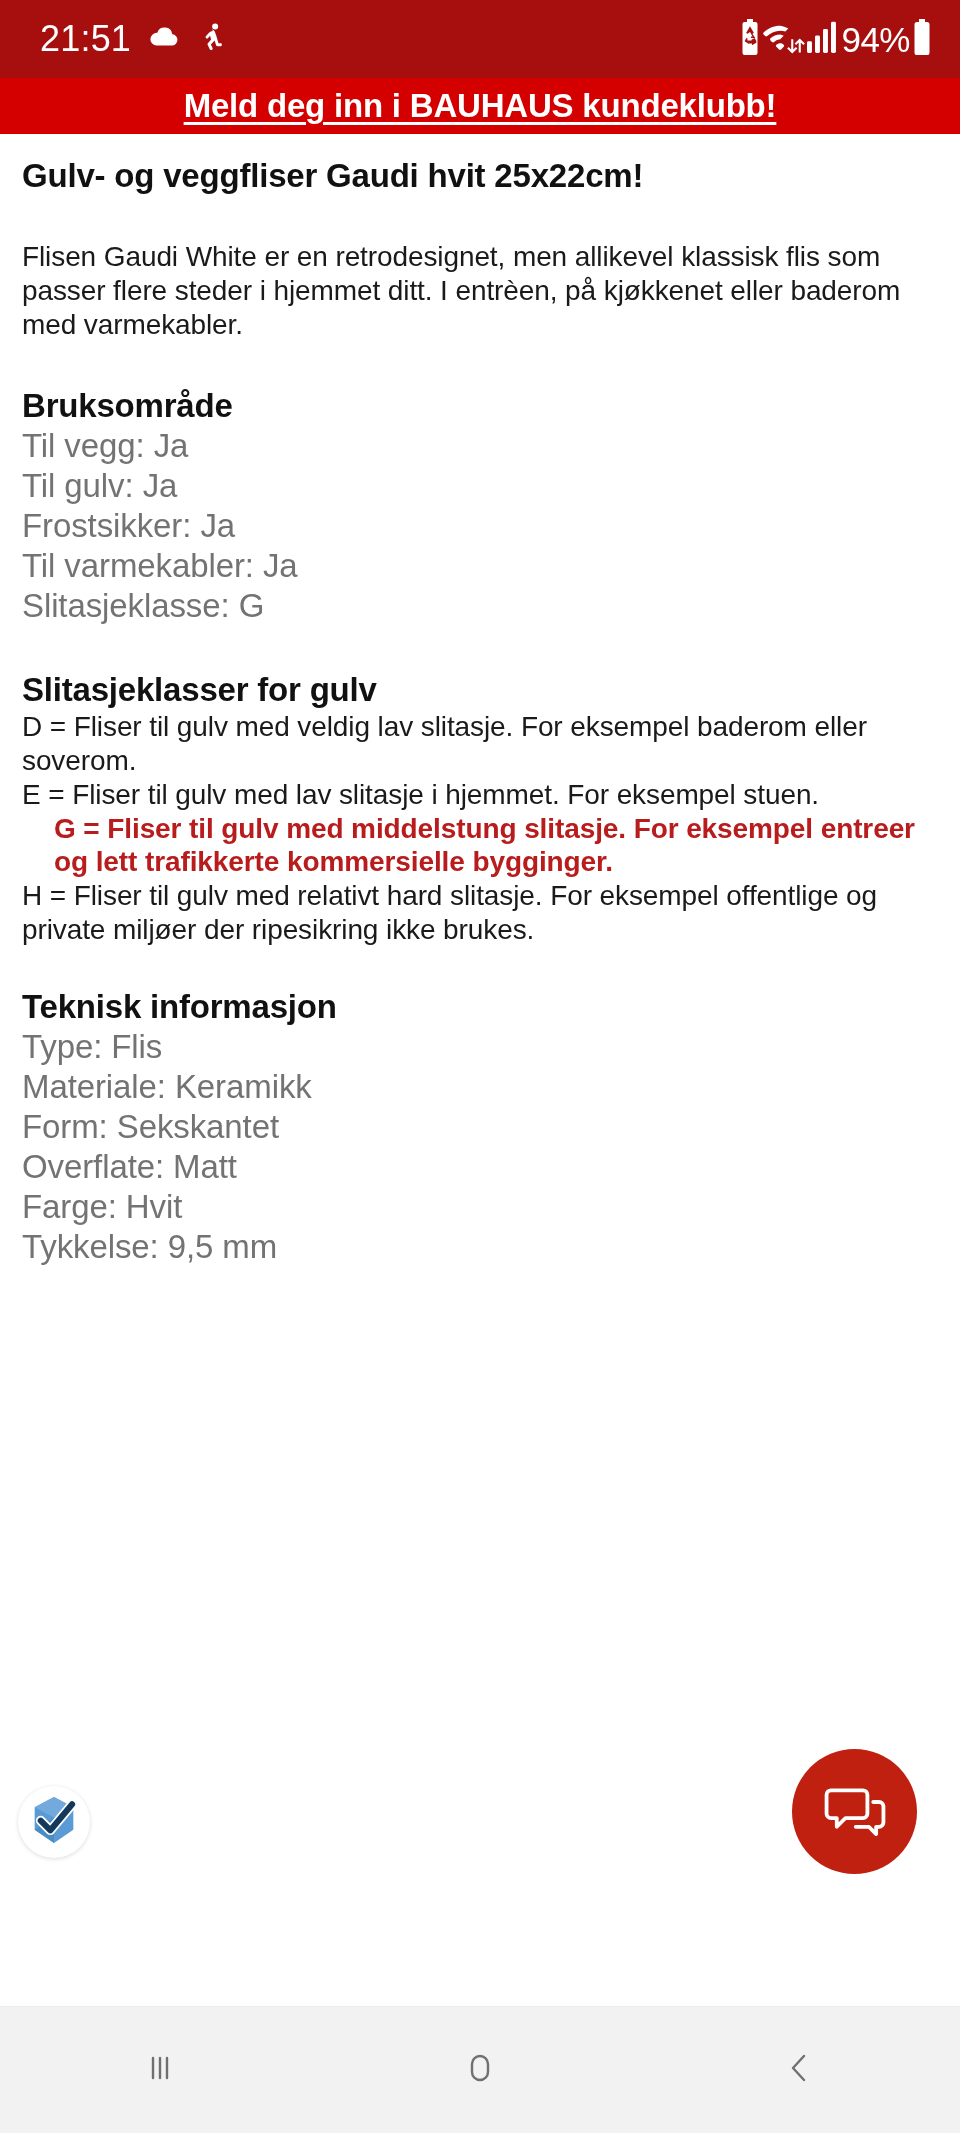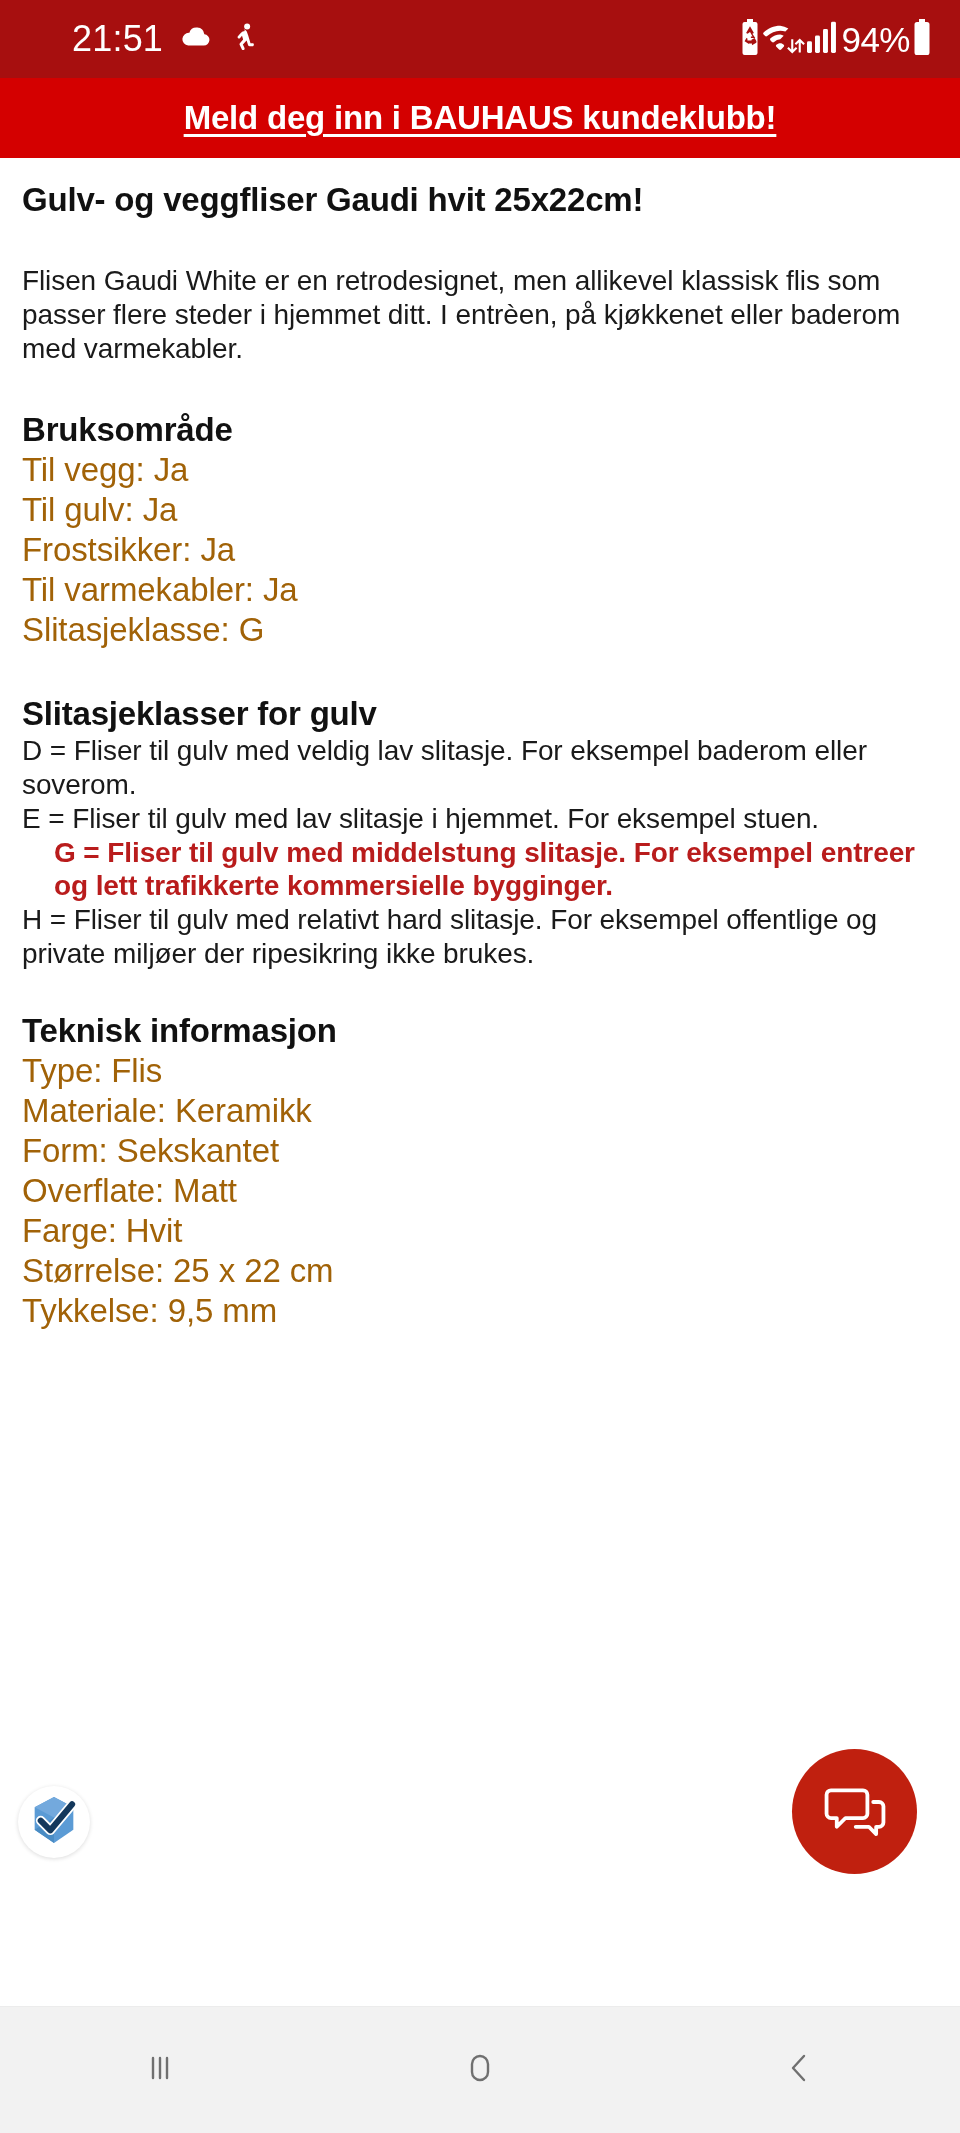--- a/index.html
+++ b/index.html
@@ -36,40 +36,39 @@
     align-items: center;
     gap: 16px;
   }
   .status-clock {
     color: #ffffff;
     font-size: 36px;
     font-weight: 400;
     letter-spacing: 0.2px;
     line-height: 1;
     font-family: "Liberation Sans", sans-serif;
-    margin-left: 32px;
   }
   .status-right {
     display: flex;
     align-items: center;
     gap: 0;
   }
   .batt-pct {
     color: #ffffff;
     font-size: 35px;
     font-weight: 400;
     line-height: 1;
     letter-spacing: -0.5px;
   }
   .sicon { display: block; }
 
   
   .promo-banner {
     background: #d40000;
-    height: 80px;
+    height: 56px;
     display: flex;
     align-items: center;
     justify-content: center;
     flex: 0 0 auto;
   }
   .promo-link {
     color: #ffffff;
     font-size: 33px;
     font-weight: 700;
     text-decoration: underline;
@@ -108,21 +107,21 @@
     font-weight: 700;
     color: #b91c1c;
     margin-left: 32px;
   }
 
   .gap-lg { height: 44px; }
   .gap-md { height: 40px; }
 
   .spec-line {
     font-size: 33px;
-    color: #a16207;
+    color: #737373;
     line-height: 1.21;
     letter-spacing: -0.1px;
   }
 
   
   .chat-fab {
     position: absolute;
     right: 43px;
     bottom: 132px;
     width: 125px;
@@ -257,21 +256,20 @@
     <p class="body-text">H = Fliser til gulv med relativt hard slitasje. For eksempel offentlige og private miljøer der ripesikring ikke brukes.</p>
 
     <div class="gap-md"></div>
 
     <h2 class="sec-title">Teknisk informasjon</h2>
     <div class="spec-line">Type: Flis</div>
     <div class="spec-line">Materiale: Keramikk</div>
     <div class="spec-line">Form: Sekskantet</div>
     <div class="spec-line">Overflate: Matt</div>
     <div class="spec-line">Farge: Hvit</div>
-    <div class="spec-line">Størrelse: 25 x 22 cm</div>
     <div class="spec-line">Tykkelse: 9,5 mm</div>
 
     <div class="chat-fab">
       <span>
         <svg width="70" height="70" viewBox="0 0 48 48" aria-hidden="true">
           <path d="M7.5 10.5h22a3 3 0 0 1 3 3v13a3 3 0 0 1-3 3h-12l-6 6v-6h-4a3 3 0 0 1-3-3v-13a3 3 0 0 1 3-3z" fill="none" stroke="#ffffff" stroke-width="2.6" stroke-linejoin="round"></path>
           <path d="M36.5 18.5h4a3 3 0 0 1 3 3v11a3 3 0 0 1-3 3h-2v5l-5-5h-9" fill="none" stroke="#ffffff" stroke-width="2.6" stroke-linejoin="round" stroke-linecap="round"></path>
         </svg>
       </span>
     </div>

